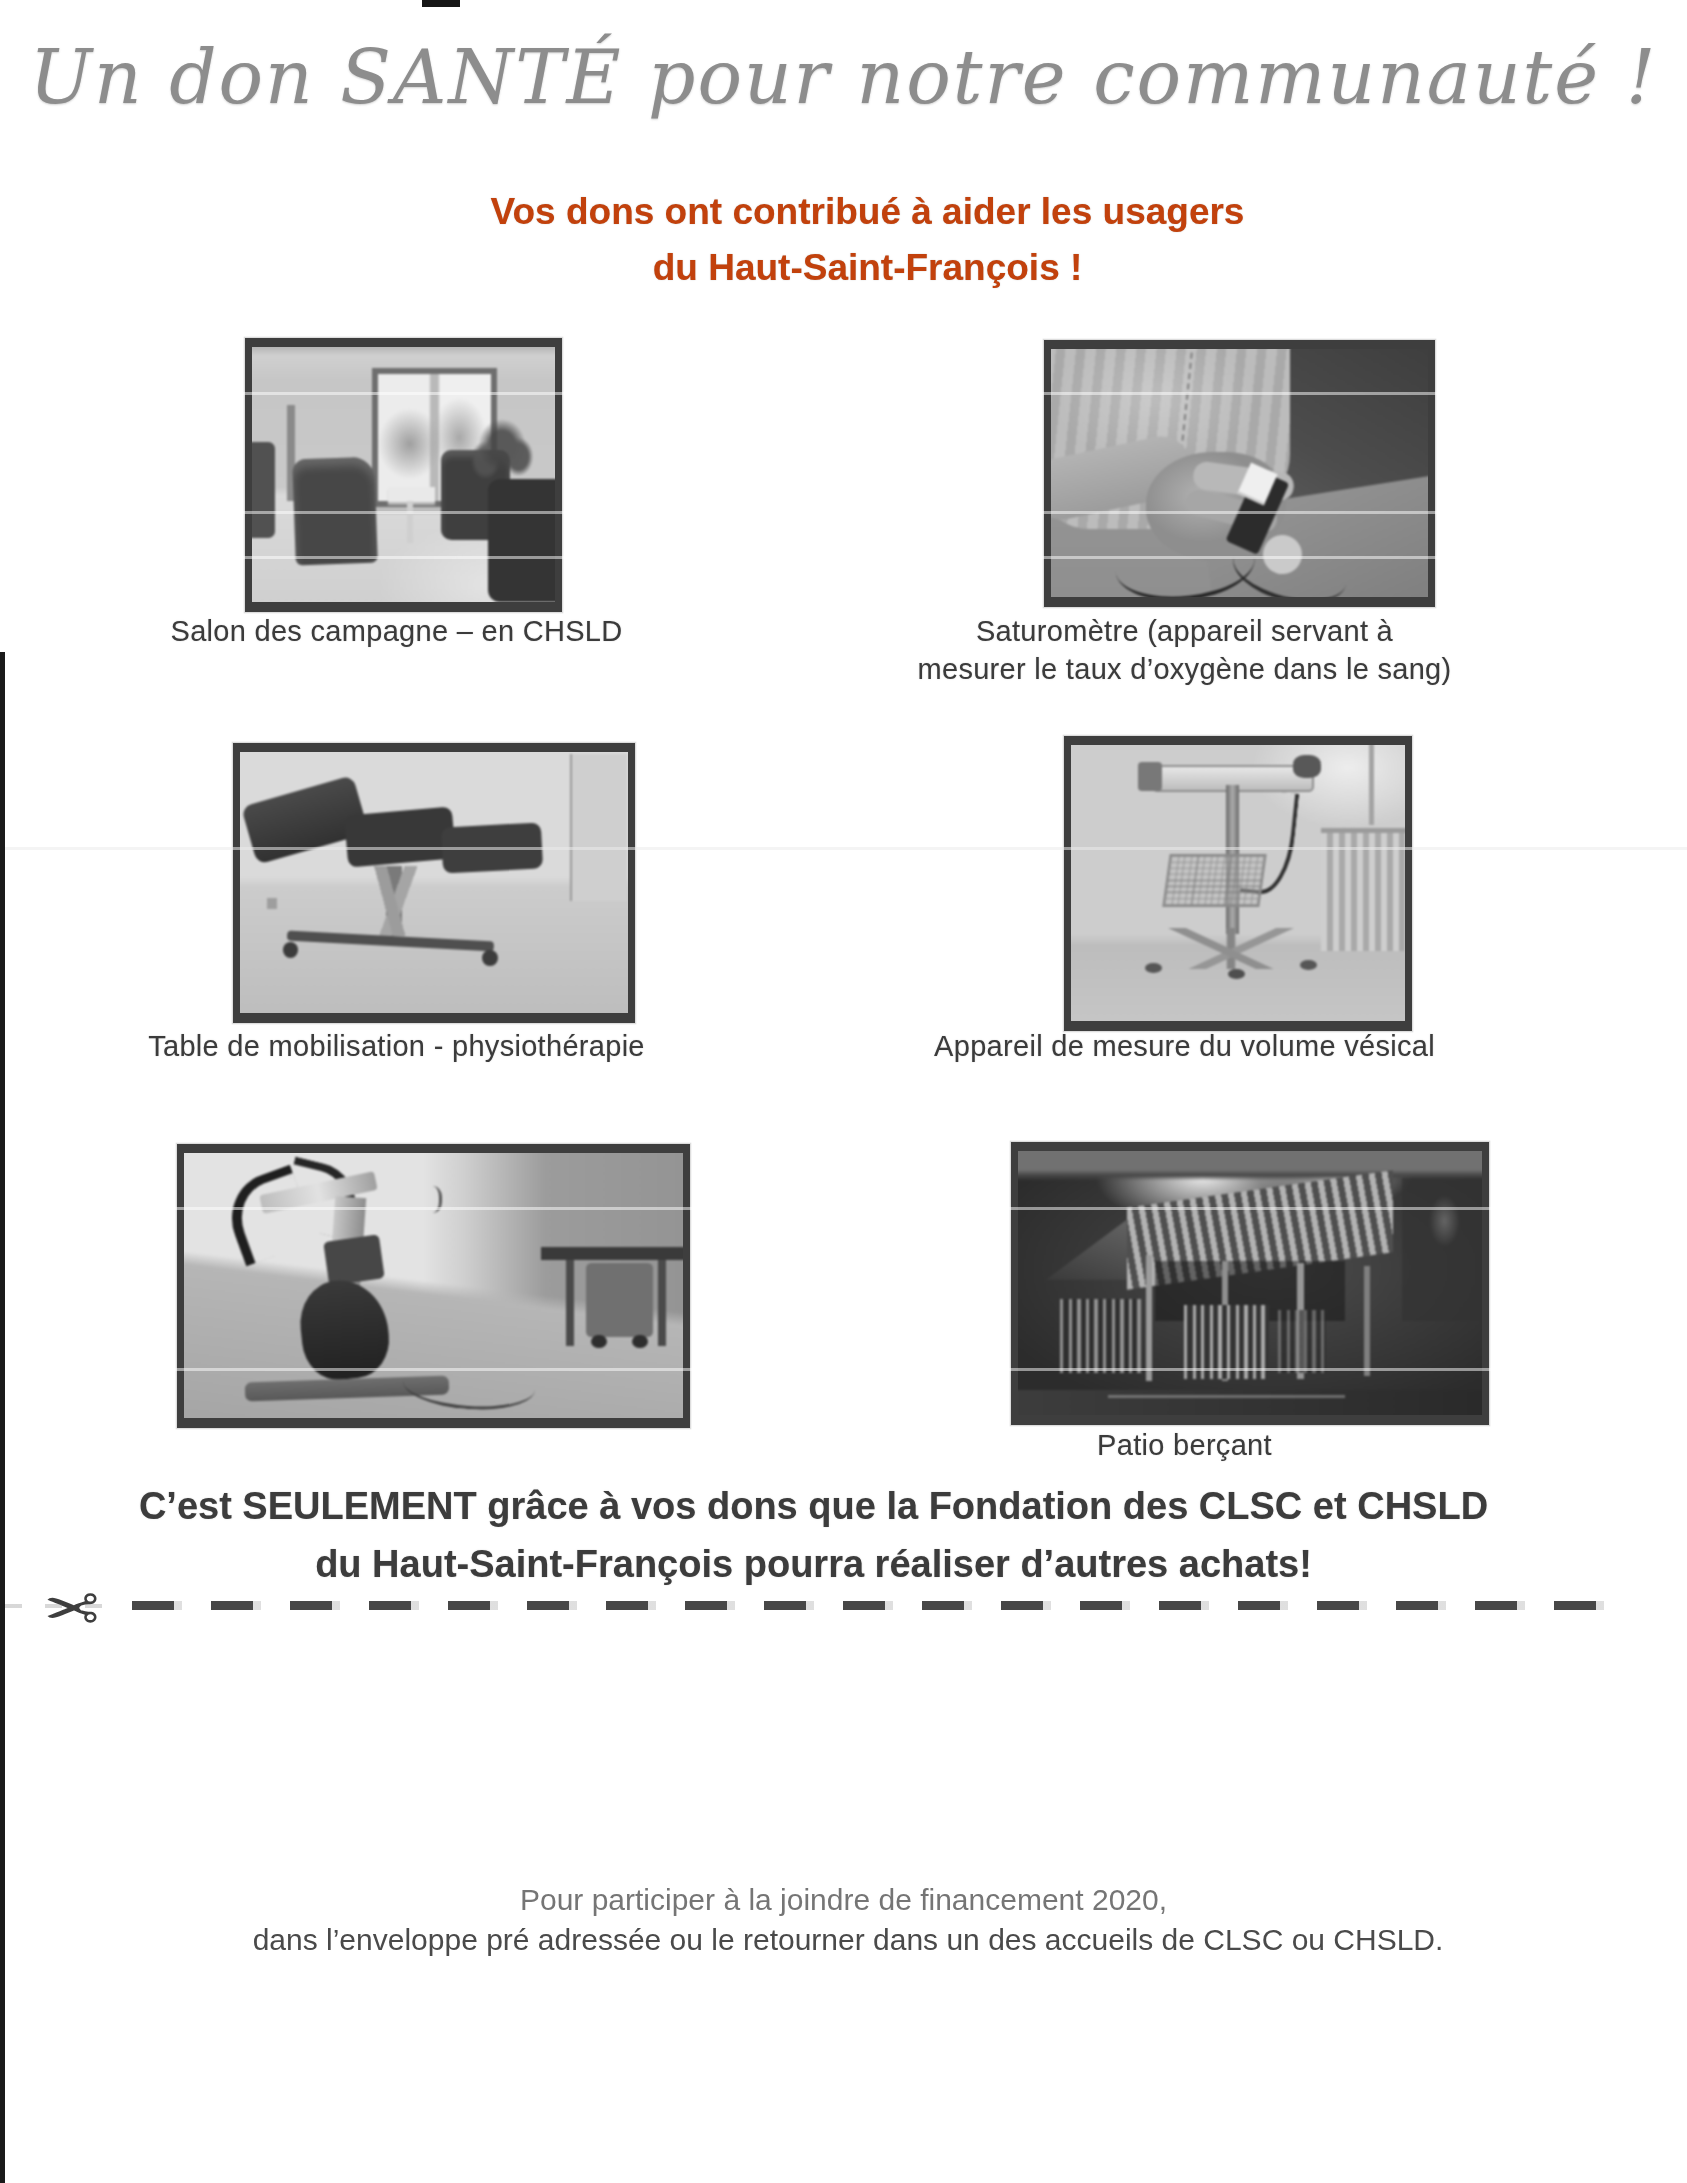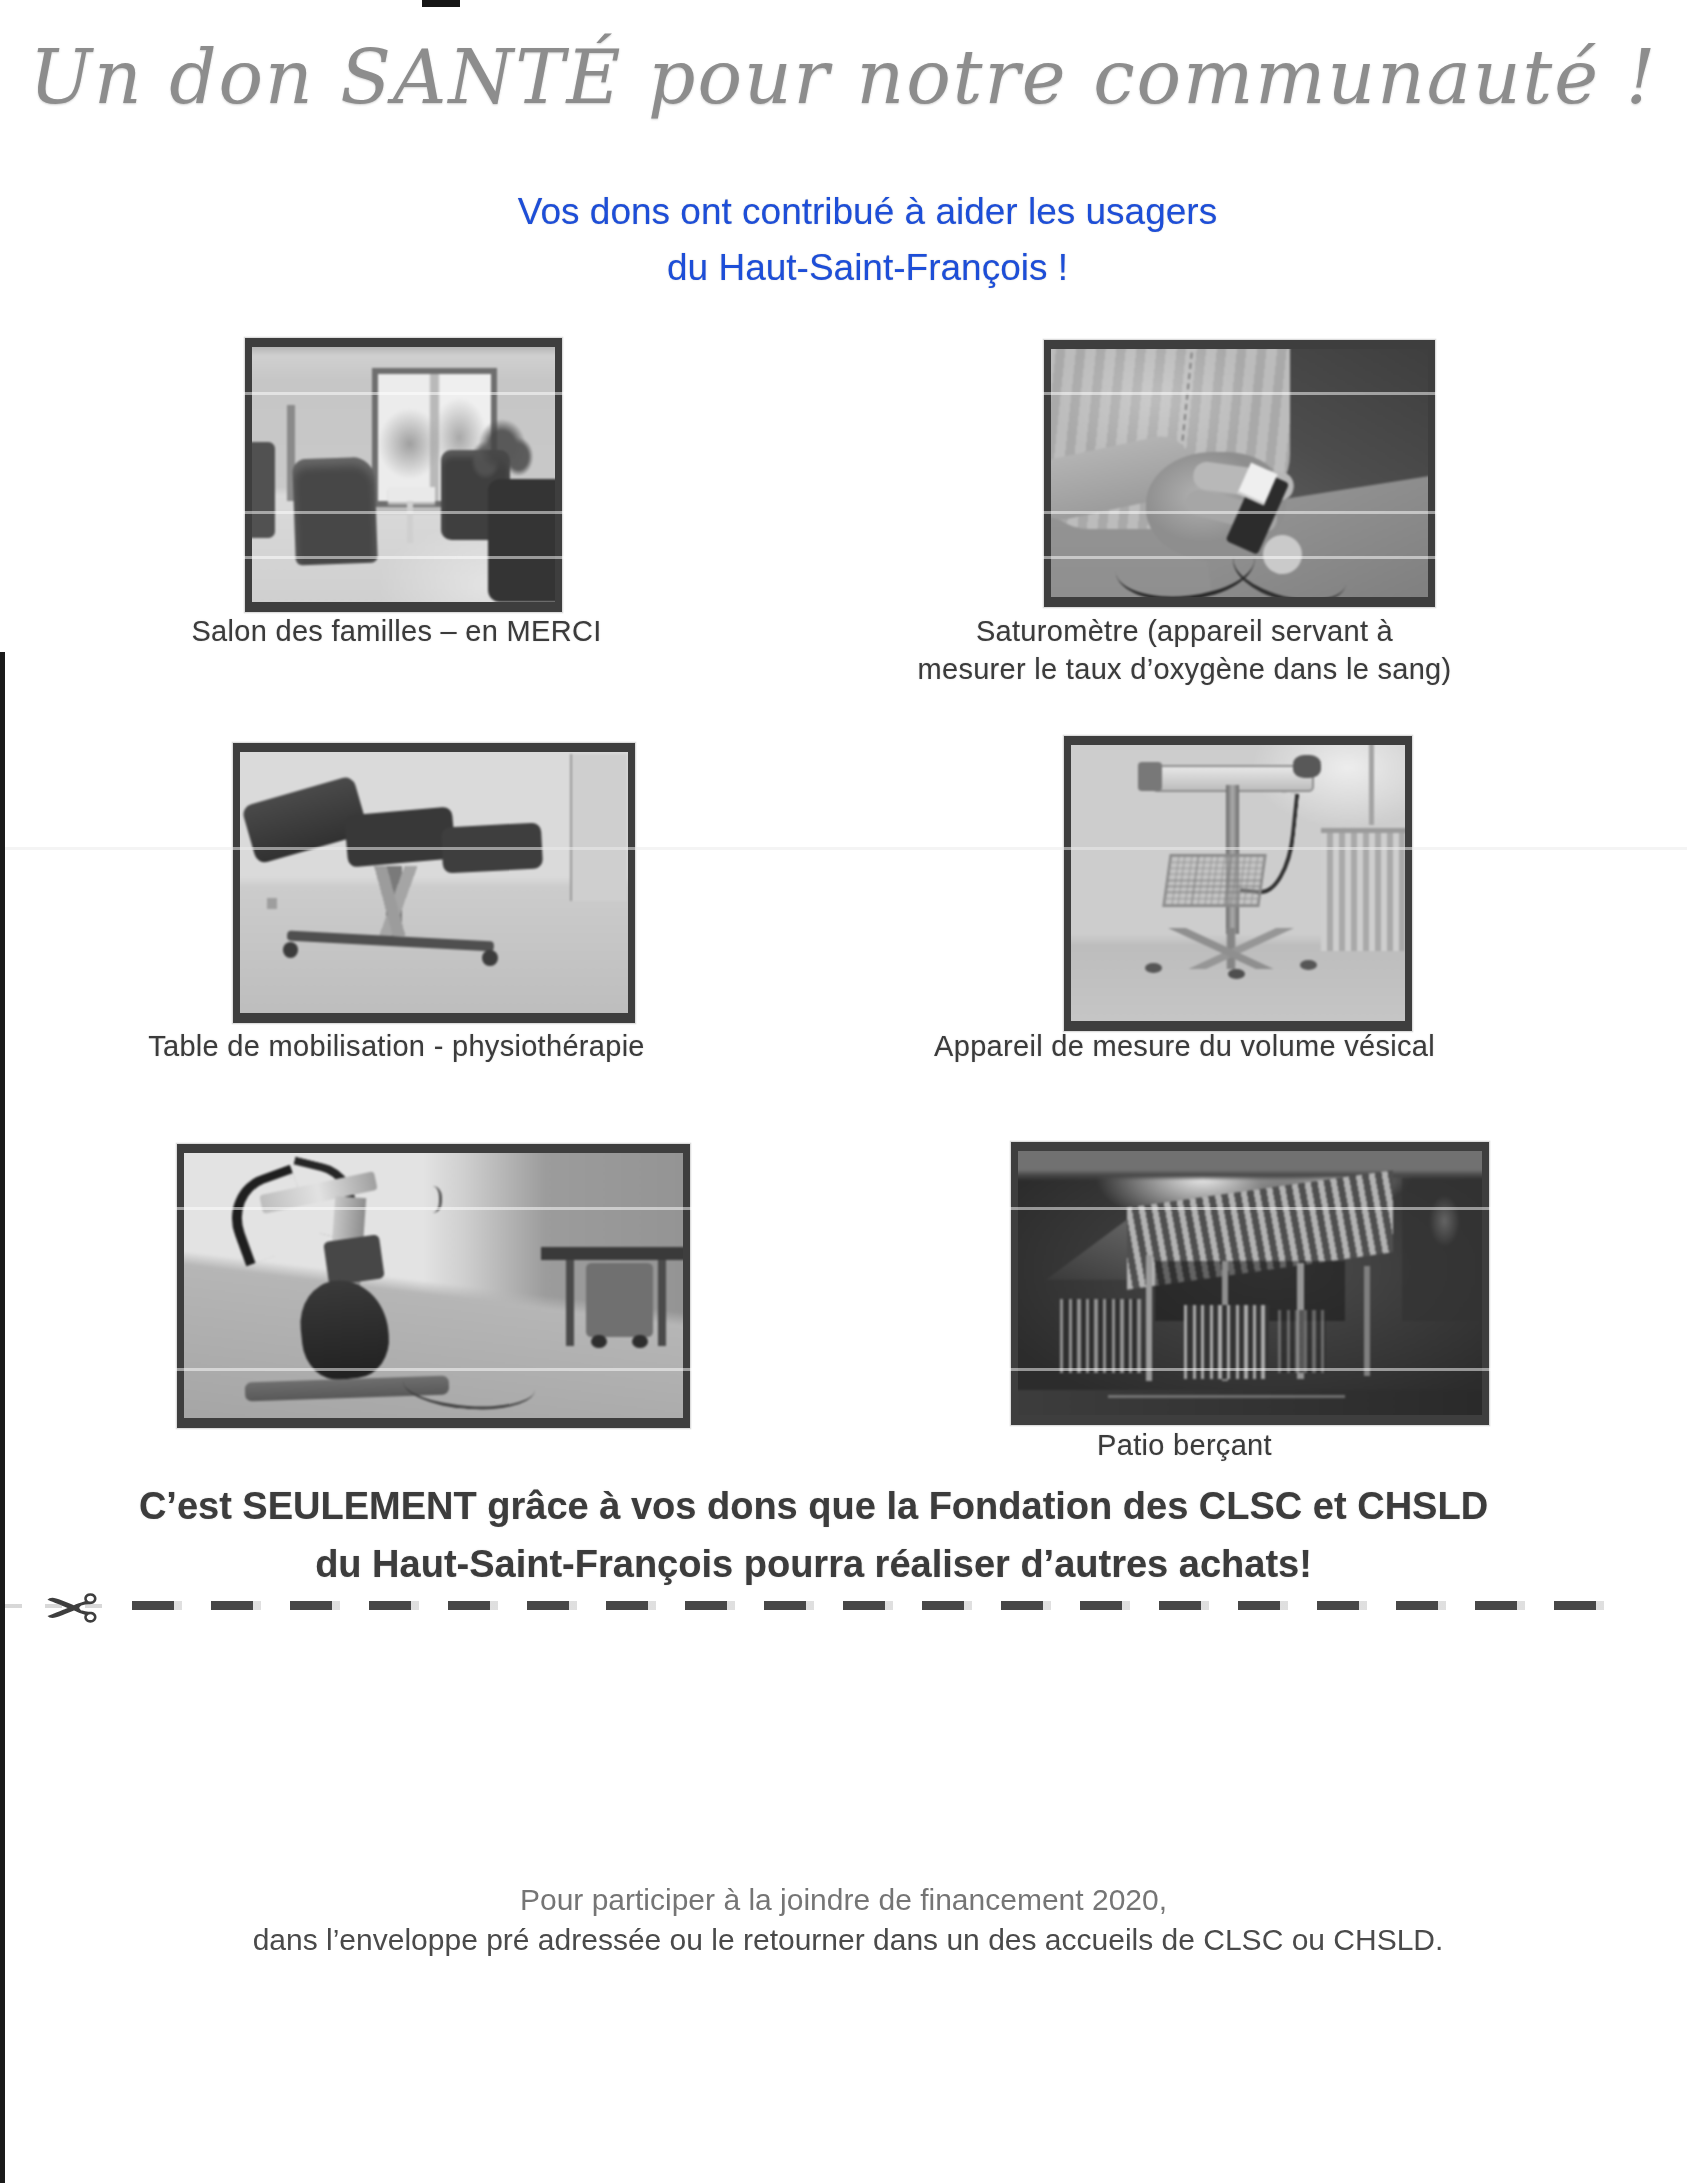--- a/index.html
+++ b/index.html
@@ -6,21 +6,21 @@
   .page{position:relative;width:1687px;height:2183px;background:#ffffff;overflow:hidden;
         font-family:"Liberation Sans",sans-serif;color:#3f3f3f;}
   .soft{text-shadow:0 0 1.3px rgba(80,80,80,.35);}
 
   
   .title{position:absolute;left:0;right:0;top:34px;text-align:center;
          font-family:"DejaVu Serif",serif;font-style:italic;font-weight:normal;
          font-size:74px;color:#8d8d8d;letter-spacing:2px;margin:0;
          text-shadow:0 1.3px 2px rgba(150,150,150,.45);}
   .subtitle{position:absolute;left:0;right:0;top:184px;text-align:center;
-            font-size:37px;font-weight:normal;color:#1d4ed8;line-height:56px;margin-left:48px;}
+            font-size:37px;font-weight:bold;color:#c2410c;line-height:56px;margin-left:48px;}
   .message{position:absolute;left:0;right:0;top:1477px;text-align:center;
            font-size:38px;font-weight:bold;color:#3c3c3c;line-height:58px;
            transform:translateX(-30px);}
   .merci{position:absolute;left:0;right:0;top:1768px;text-align:center;
          font-size:49px;font-weight:bold;color:#4a4a4a;margin:0;letter-spacing:0.7px;}
   .footer{position:absolute;left:0;right:0;top:1880px;text-align:center;
           font-size:30px;color:#414141;line-height:40px;}
   .fade1{opacity:.72;filter:blur(0.3px);}
   .fade2{opacity:.85;}
   .fade3{opacity:.95;padding-left:9px;}
@@ -241,21 +241,21 @@
       <div class="fin2"></div>
       <div class="dev"></div>
       <div class="lbl"></div>
       <div class="thumb"></div>
       <div class="cab1"></div>
       <div class="cab2"></div>
     </div>
   </figure>
 
   <div class="caption col1 row1 soft">
-    <span class="cline">Salon des familles – en MERCI</span>
+    <span class="cline">Salon des campagne – en CHSLD</span>
   </div>
   <div class="caption col2 row1 soft">
     <span class="cline">Saturomètre (appareil servant à</span>
     <span class="cline">mesurer le taux d’oxygène dans le sang)</span>
   </div>
 
   <figure class="photo p3">
     <div class="scene">
       <div class="door"></div>
       <div class="sock"></div>

